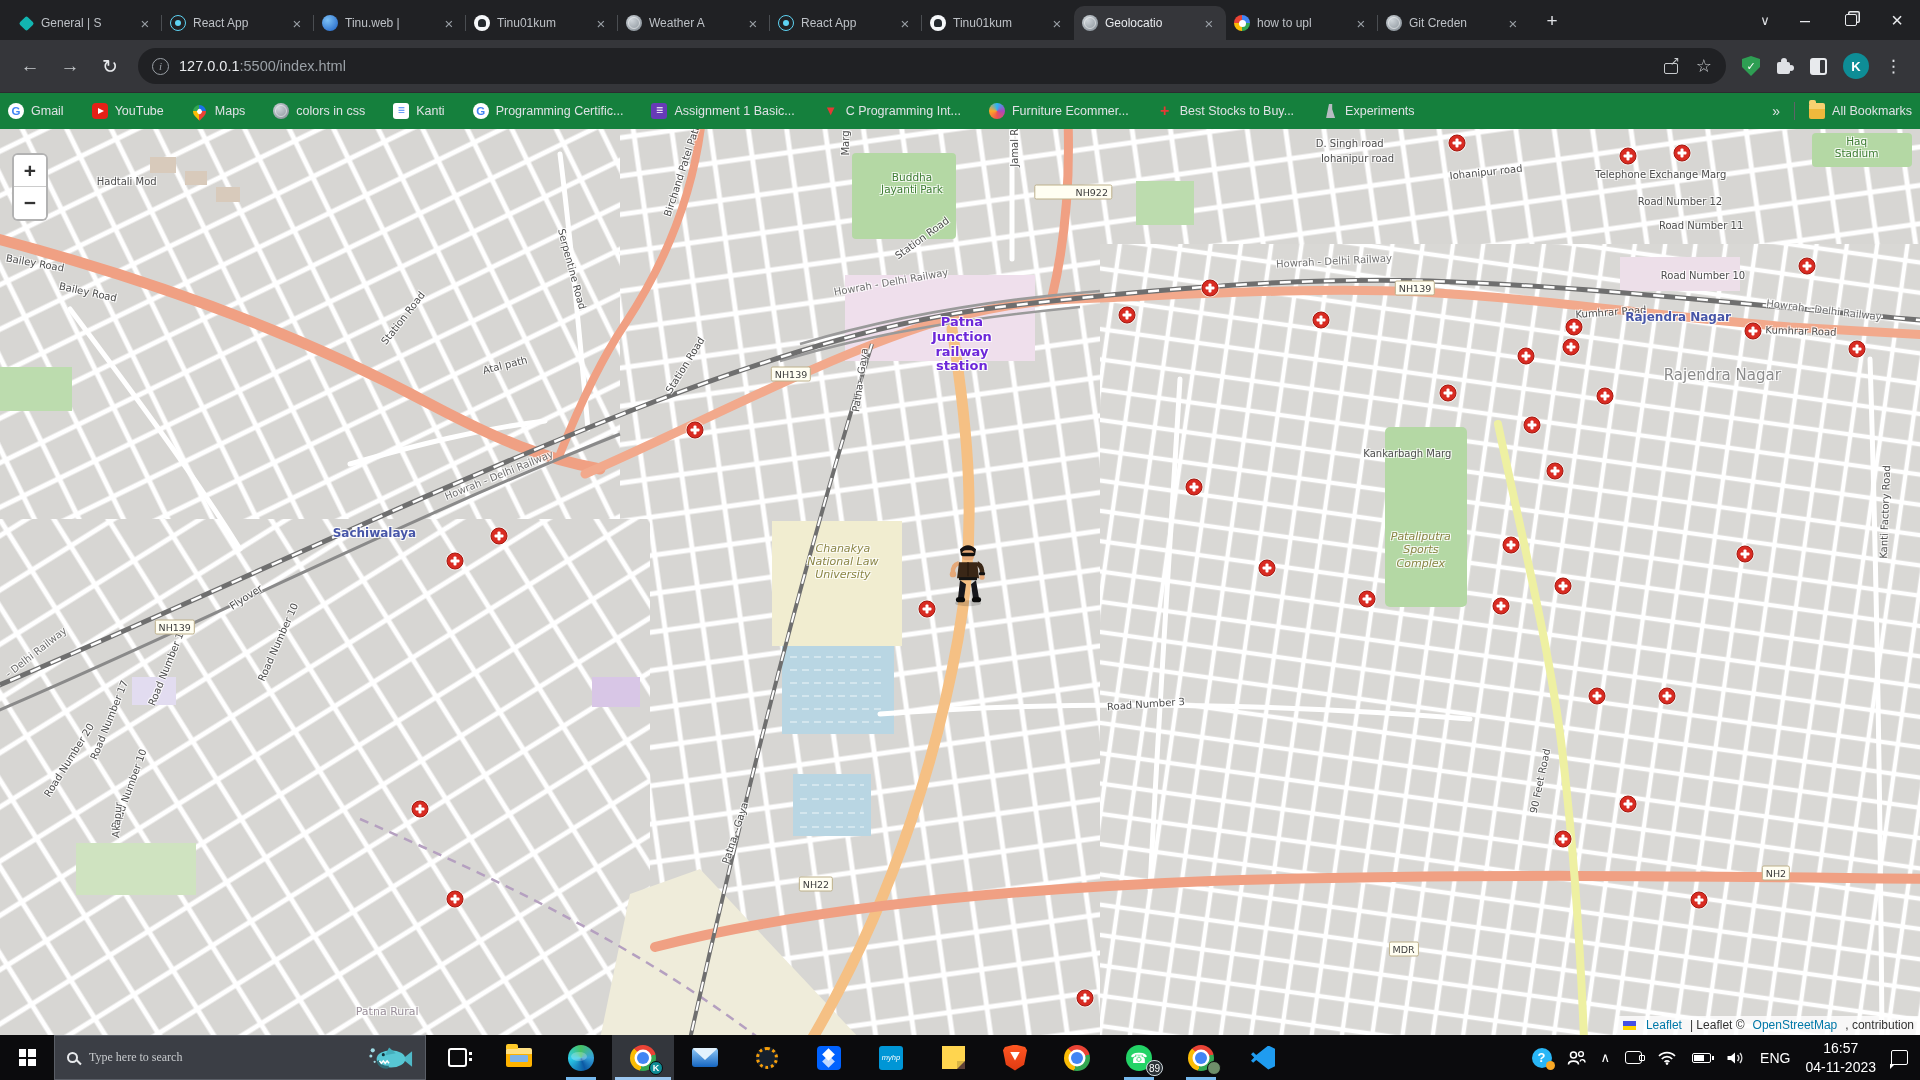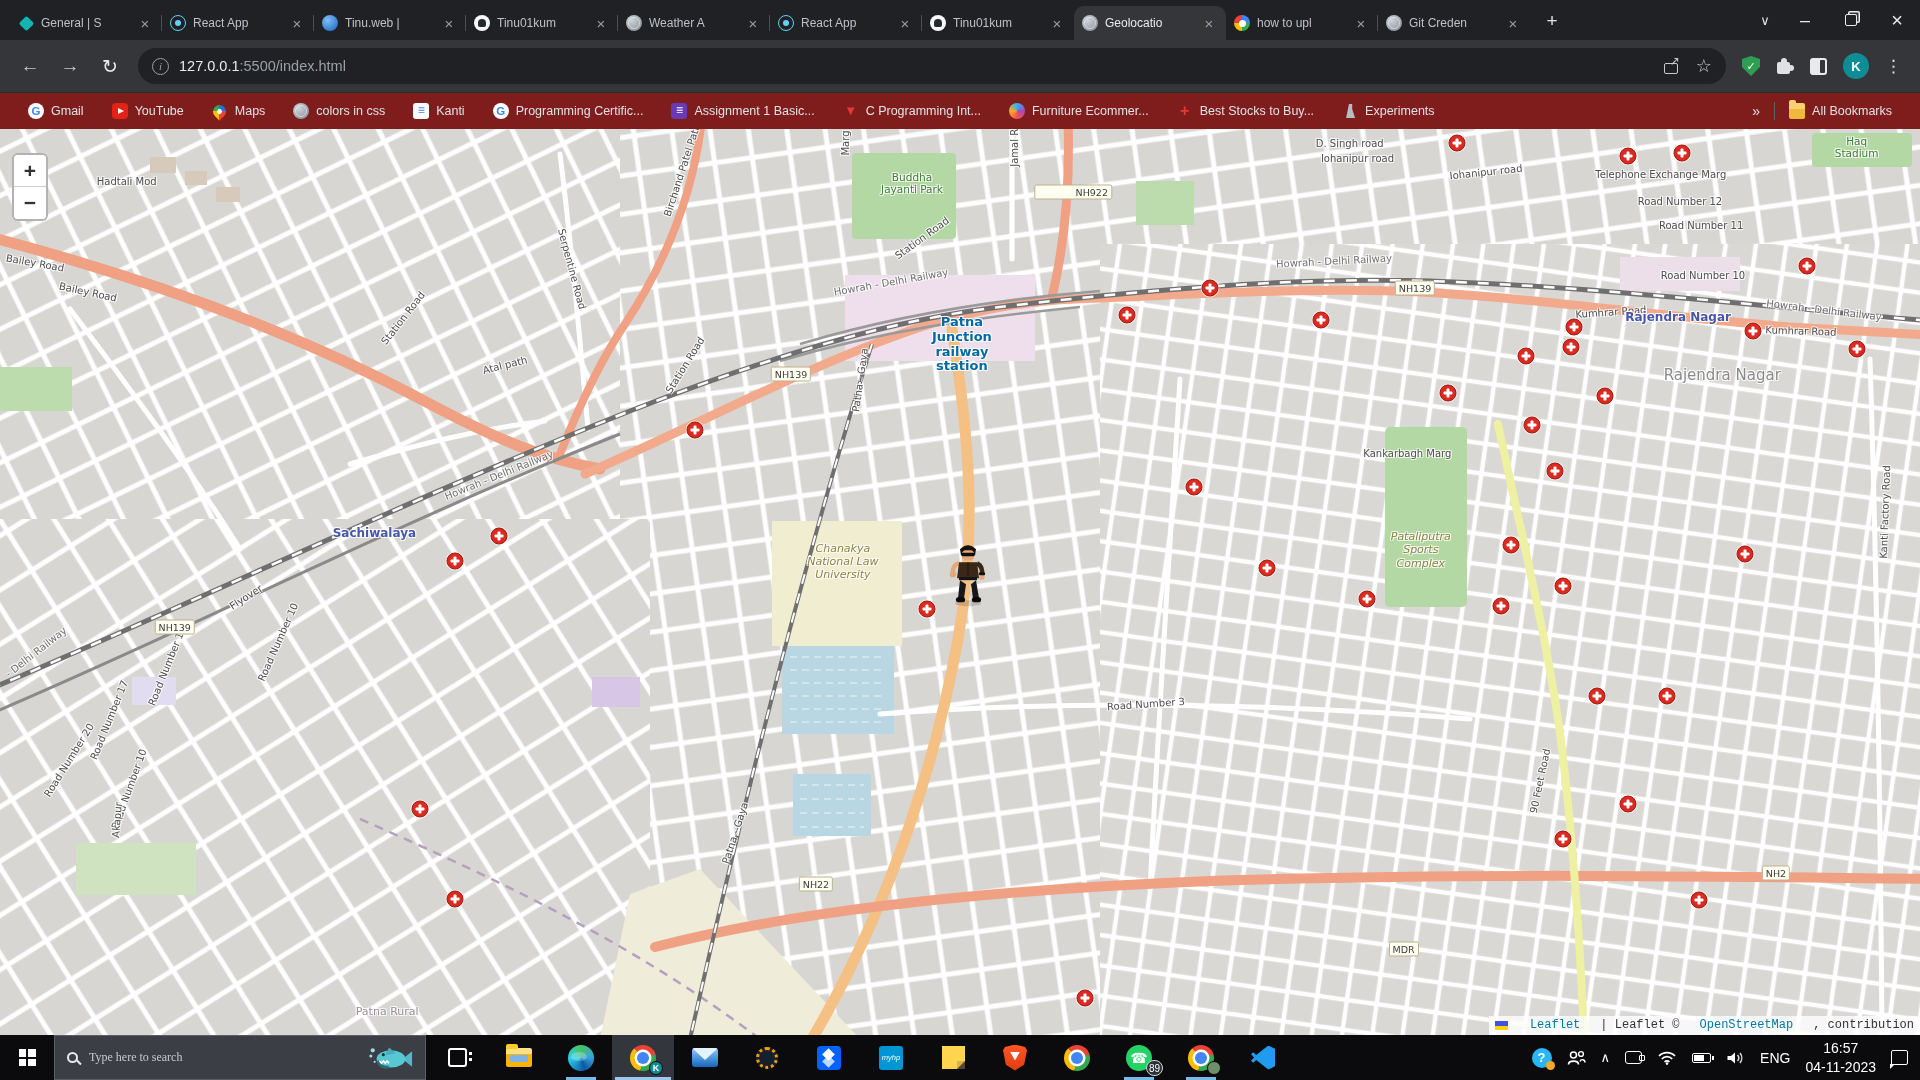--- a/index.html
+++ b/index.html
@@ -48,21 +48,21 @@
   .puzzle { width:18px; height:18px; position:relative; }
   .puzzle::before { content:""; position:absolute; left:1px; top:5px; width:13px; height:12px; background:#dfe1e5; border-radius:2px; }
   .puzzle::after { content:""; position:absolute; left:5px; top:1px; width:6px; height:6px; background:#dfe1e5; border-radius:50%; box-shadow:7px 7px 0 0 #dfe1e5; }
   .sq-ext { width:17px; height:17px; background:#e8eaed; border-radius:3px; position:relative; }
   .sq-ext::after { content:""; position:absolute; right:2px; top:2px; bottom:2px; width:5px; background:#35363a; border-radius:1px; }
   .avatar { width:26px; height:26px; border-radius:50%; background:#0e8d96; color:#fff; font-size:13px; font-weight:bold; display:flex; align-items:center; justify-content:center; }
   .kebab { color:#dfe1e5; font-size:17px; }
   .kebab::before { content:"⋮"; }
 
   
-  .bkbar { height:37px; background:#7f1d1d; display:flex; align-items:center; padding:0 28px; border-top:1px solid #2b2c2f; }
+  .bkbar { height:37px; background:#15803d; display:flex; align-items:center; padding:0 8px; border-top:1px solid #2b2c2f; }
   .bklist { display:flex; align-items:center; gap:28px; }
   .bm { display:flex; align-items:center; gap:7px; font-size:12.5px; color:#dfe1e5; white-space:nowrap; }
   .bk-right { margin-left:auto; display:flex; align-items:center; gap:14px; color:#dfe1e5; }
   .chev2 { font-size:14px; }
   .bk-sep { width:1px; height:18px; background:#5f6368; }
   .allbk { display:flex; align-items:center; gap:7px; font-size:12.5px; color:#dfe1e5; }
 
   
   .ic { width:16px; height:16px; flex:none; position:relative; display:block; }
   .ic-diamond-teal { width:11px; height:11px; margin:2.5px; background:#12b5b1; border-radius:2px; transform:rotate(45deg); }
@@ -94,33 +94,33 @@
 
   
   .map { position:relative; width:1920px; height:906px; background:#dfdedb; overflow:hidden; }
   .map svg.base { position:absolute; inset:0; }
   .overlay { position:absolute; inset:0; }
   .mlabel { position:absolute; font-family:"DejaVu Sans",sans-serif; white-space:nowrap; transform-origin:center;
     text-shadow:-1px -1px 0 rgba(255,255,255,.85),1px -1px 0 rgba(255,255,255,.85),-1px 1px 0 rgba(255,255,255,.85),1px 1px 0 rgba(255,255,255,.85); }
   .road { font-size:10px; color:#4e4e4e; }
   .rail { font-size:10px; color:#707070; }
   .place-blue { font-size:12px; color:#4756a8; font-weight:bold; }
-  .station-blue { font-size:13px; color:#0369a1; font-weight:bold; white-space:normal; text-align:center; line-height:1.15; }
+  .station-blue { font-size:13px; color:#6d28d9; font-weight:bold; white-space:normal; text-align:center; line-height:1.15; }
   .park-green { font-size:10.5px; color:#3f7d35; white-space:normal; text-align:center; }
   .campus-olive { font-size:11px; color:#8a8545; font-style:italic; white-space:normal; text-align:center; line-height:1.2; }
   .area-gray { font-size:15px; color:#8a8a8a; }
   .suburb-gray { font-size:11px; color:#9a8f9a; }
   .shield { position:absolute; transform:translate(-50%,-50%); background:#fffef2; border:1px solid #bdb08a; border-radius:2px; font-family:"DejaVu Sans",sans-serif; font-size:9.5px; color:#3d3d3d; padding:0 3px; line-height:13px; }
   .poi { position:absolute; width:17px; height:17px; transform:translate(-50%,-50%); background:#d92b22; border:1px solid #a51910; border-radius:50%; box-shadow:0 0 0 1px rgba(255,255,255,.55); }
   .poi::before { content:""; position:absolute; left:50%; top:3px; bottom:3px; width:3px; margin-left:-1.5px; background:#fff; border-radius:1px; }
   .poi::after { content:""; position:absolute; top:50%; left:3px; right:3px; height:3px; margin-top:-1.5px; background:#fff; border-radius:1px; }
   .zoomctl { position:absolute; left:12px; top:24px; width:36px; background:#fff; border:2px solid rgba(0,0,0,.3); border-radius:6px; overflow:hidden; }
   .zbtn { height:32px; display:flex; align-items:center; justify-content:center; font-size:21px; font-weight:bold; color:#333; background:#fff; }
   .zbtn:first-child { border-bottom:1px solid #ccc; }
-  .attrib { position:absolute; right:0; bottom:0; background:rgba(255,255,255,.8); padding:2px 6px 3px; font-family:Liberation Mono, monospace; font-size:12px; color:#333; display:flex; align-items:center; gap:20px; }
+  .attrib { position:absolute; right:0; bottom:0; background:rgba(255,255,255,.8); padding:2px 6px 3px; font-family:Liberation Sans, sans-serif; font-size:12px; color:#333; display:flex; align-items:center; gap:8px; }
   .attrib .lnk { color:#0078a8; }
   .uaflag { width:13px; height:9px; background:linear-gradient(180deg,#4550e5 0 50%,#ffd500 50%); display:inline-block; margin-right:2px; }
   .charmark { position:absolute; transform:translate(-50%,-88%); }
 
   
   .taskbar { height:45px; background:#0b0b0d; display:flex; align-items:stretch; }
   .tb-start { width:54px; display:flex; align-items:center; justify-content:center; }
   .win { width:17px; height:17px; display:grid; grid-template-columns:1fr 1fr; gap:2px; }
   .win i { background:#fff; }
   .tb-search { width:372px; background:#3b3e45; border:1px solid #5a5e66; display:flex; align-items:center; padding:0 12px; gap:11px; }

